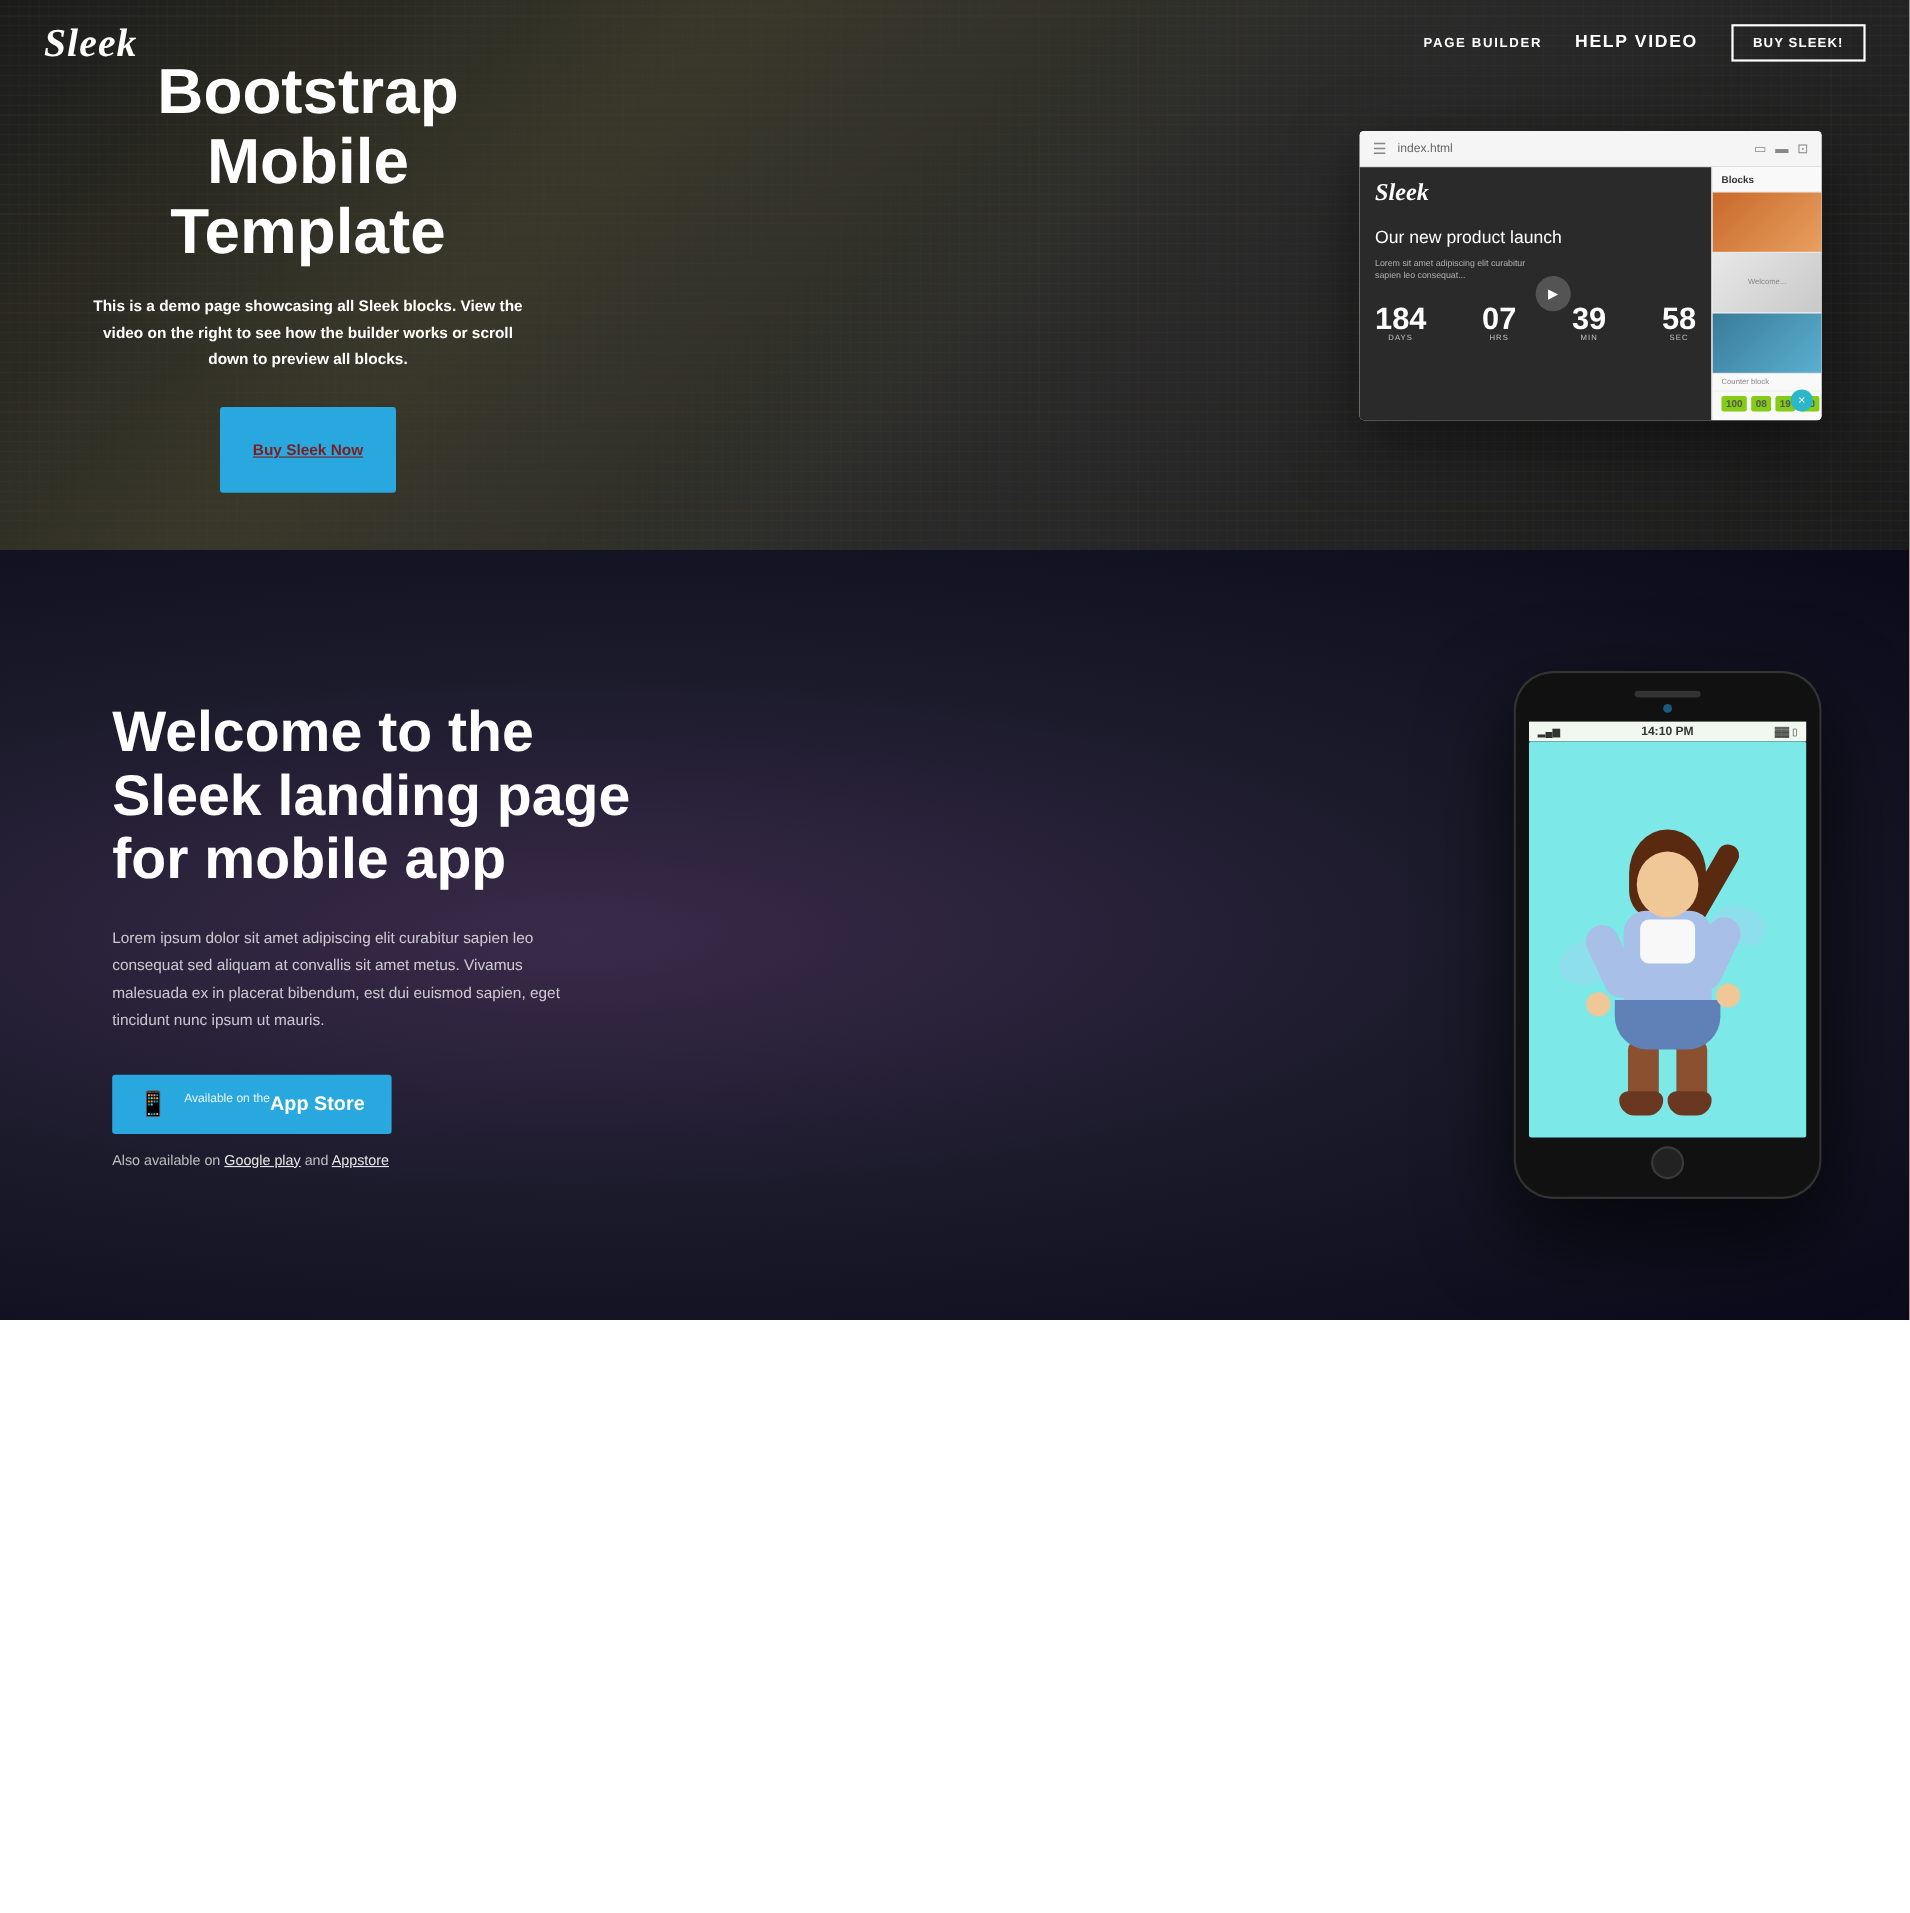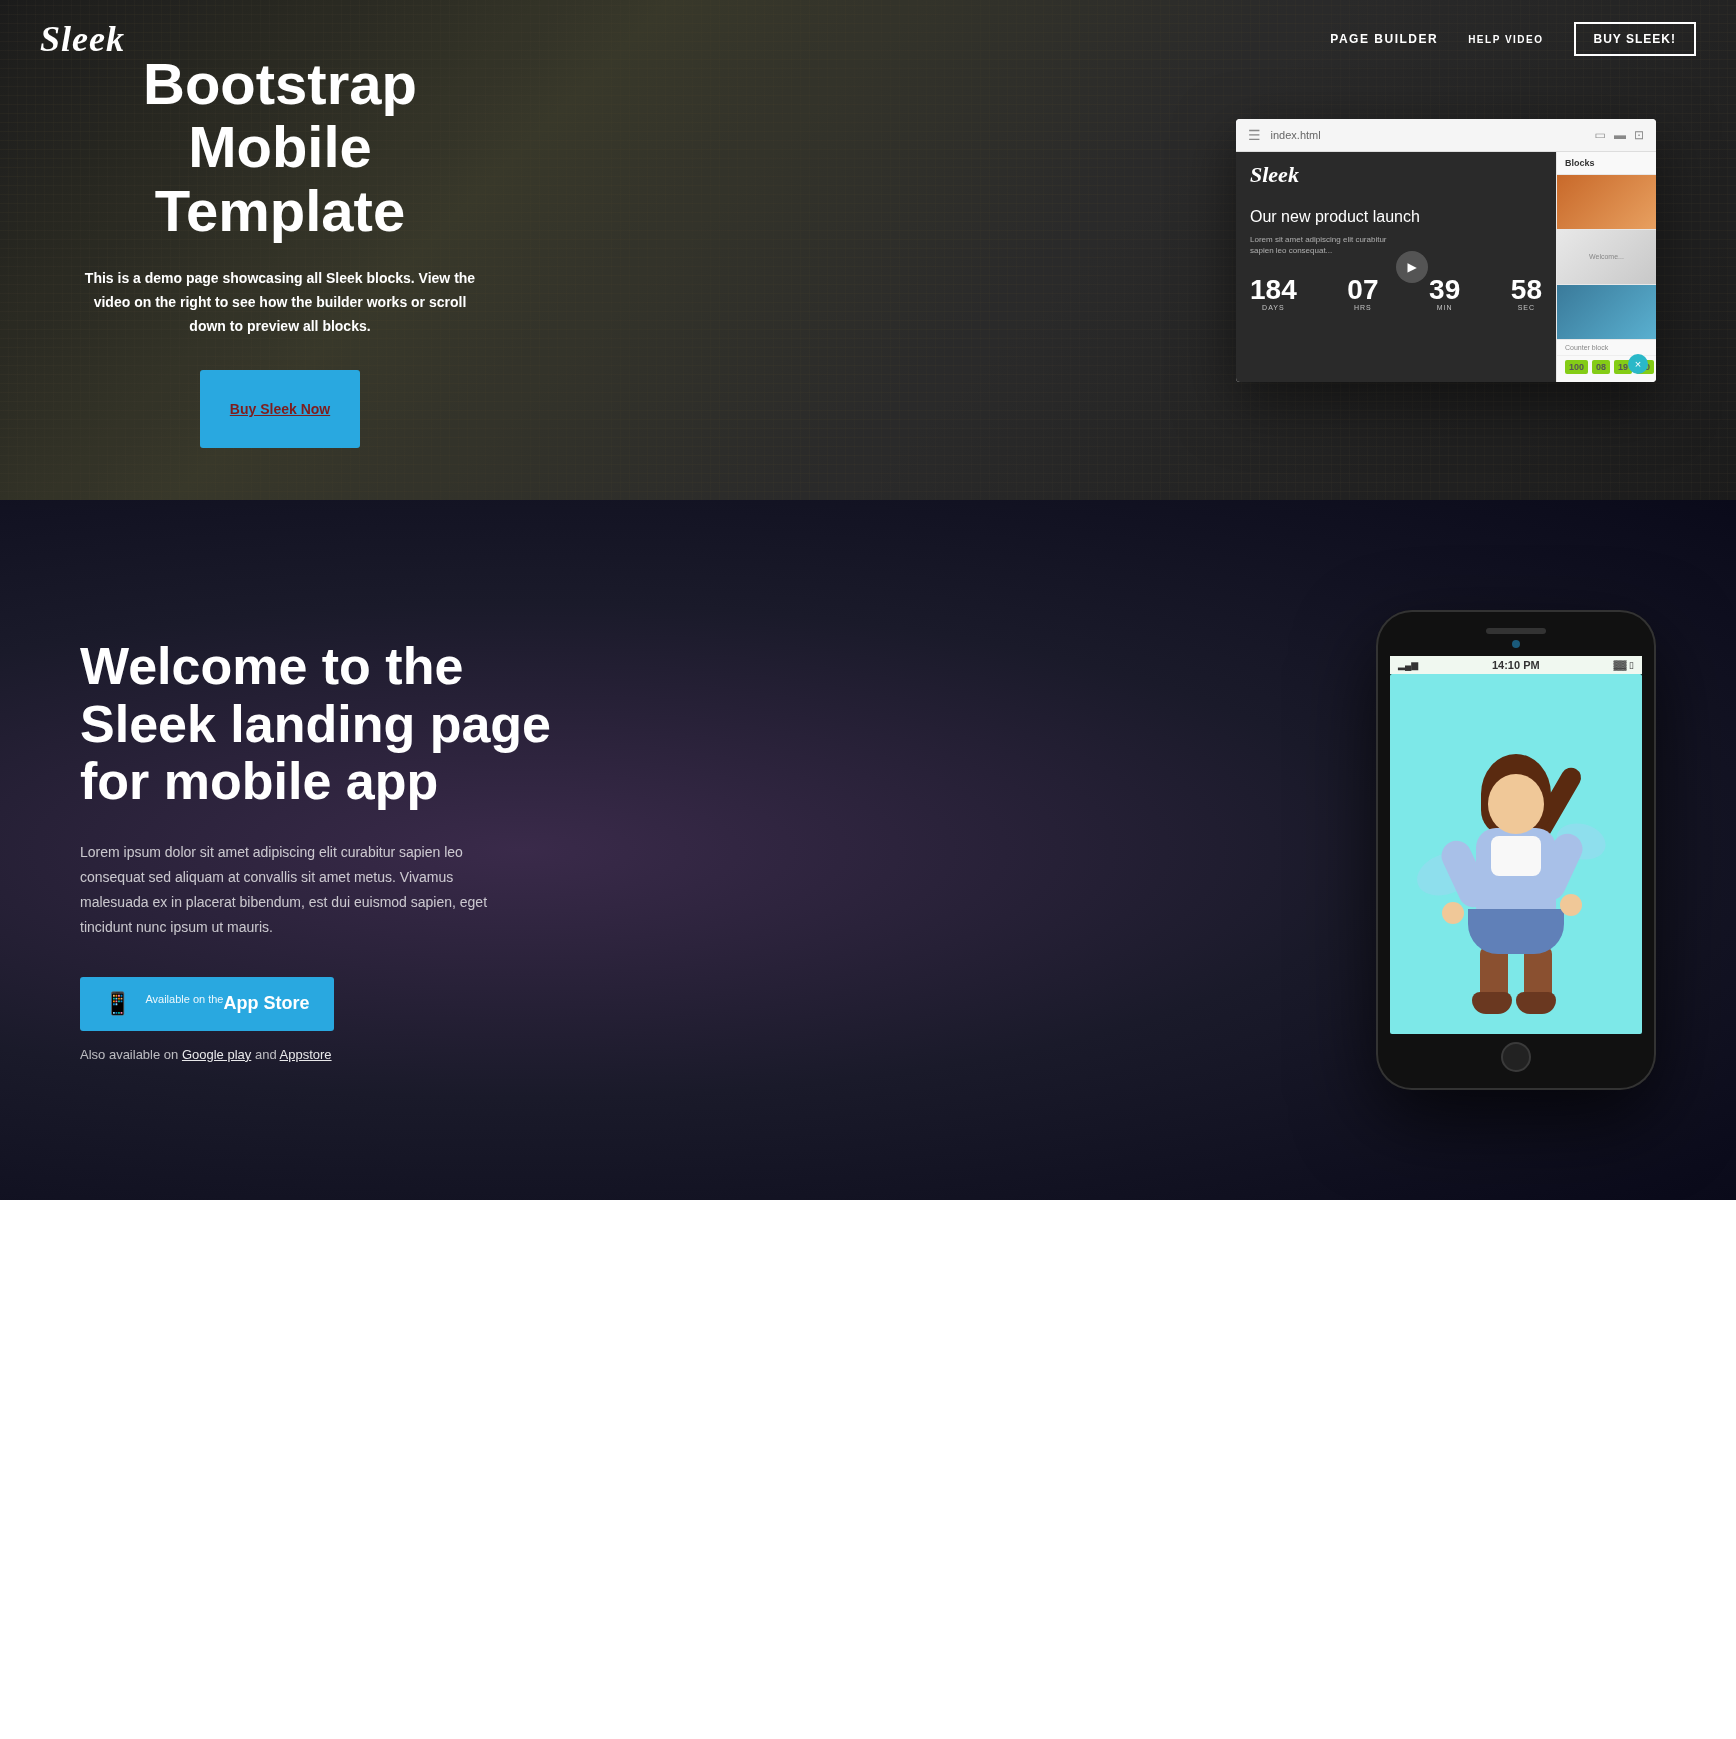--- a/index.html
+++ b/index.html
@@ -253,20 +253,21 @@
 
     
     .app-section {
       position: relative;
       width: 100%;
       min-height: 700px;
       background: #c2410c;
       overflow: hidden;
       display: flex;
       align-items: center;
+      padding-left: 22px;
     }
     .app-bg {
       position: absolute;
       inset: 0;
       background: radial-gradient(ellipse at 30% 50%, #3a2a4a 0%, #1a1a2a 50%, #0a0a1a 100%);
     }
     .app-content {
       position: relative;
       z-index: 10;
       display: flex;
@@ -582,21 +583,21 @@
       border: 2px solid #3a3a3a;
     }
   </style>
 </head>
 <body>
 
 <nav style="position:absolute;top:0;left:0;right:0;z-index:100;display:flex;align-items:center;justify-content:space-between;padding:18px 40px;">
   <span style="font-family:Georgia,serif;font-style:italic;font-size:36px;color:#fff;font-weight:bold;letter-spacing:1px;cursor:pointer;">Sleek</span>
   <div style="display:flex;align-items:center;gap:30px;">
     <a style="color:#fff;font-size:12px;font-weight:600;letter-spacing:1.5px;text-decoration:none;text-transform:uppercase;cursor:pointer;">PAGE BUILDER</a>
-    <a style="color:#fff;font-size:10px;font-weight:600;letter-spacing:1.5px;text-decoration:none;text-transform:uppercase;cursor:pointer;text-align:right;">HELP VIDEO</a>
+    <a style="color:#fff;font-size:16px;font-weight:600;letter-spacing:1.5px;text-decoration:none;text-transform:uppercase;cursor:pointer;text-align:right;">HELP VIDEO</a>
     <button style="color:#fff;font-size:12px;font-weight:600;letter-spacing:1px;text-transform:uppercase;border:2px solid #fff;padding:8px 18px;cursor:pointer;background:transparent;">BUY SLEEK!</button>
   </div>
 </nav>
 
 <section class="hero-section">
   <div class="hero-bg"></div>
   <div class="hero-content">
 
     <div class="hero-text" style="text-align:center;">
       <h1 class="hero-title">Bootstrap Mobile Template</h1>

